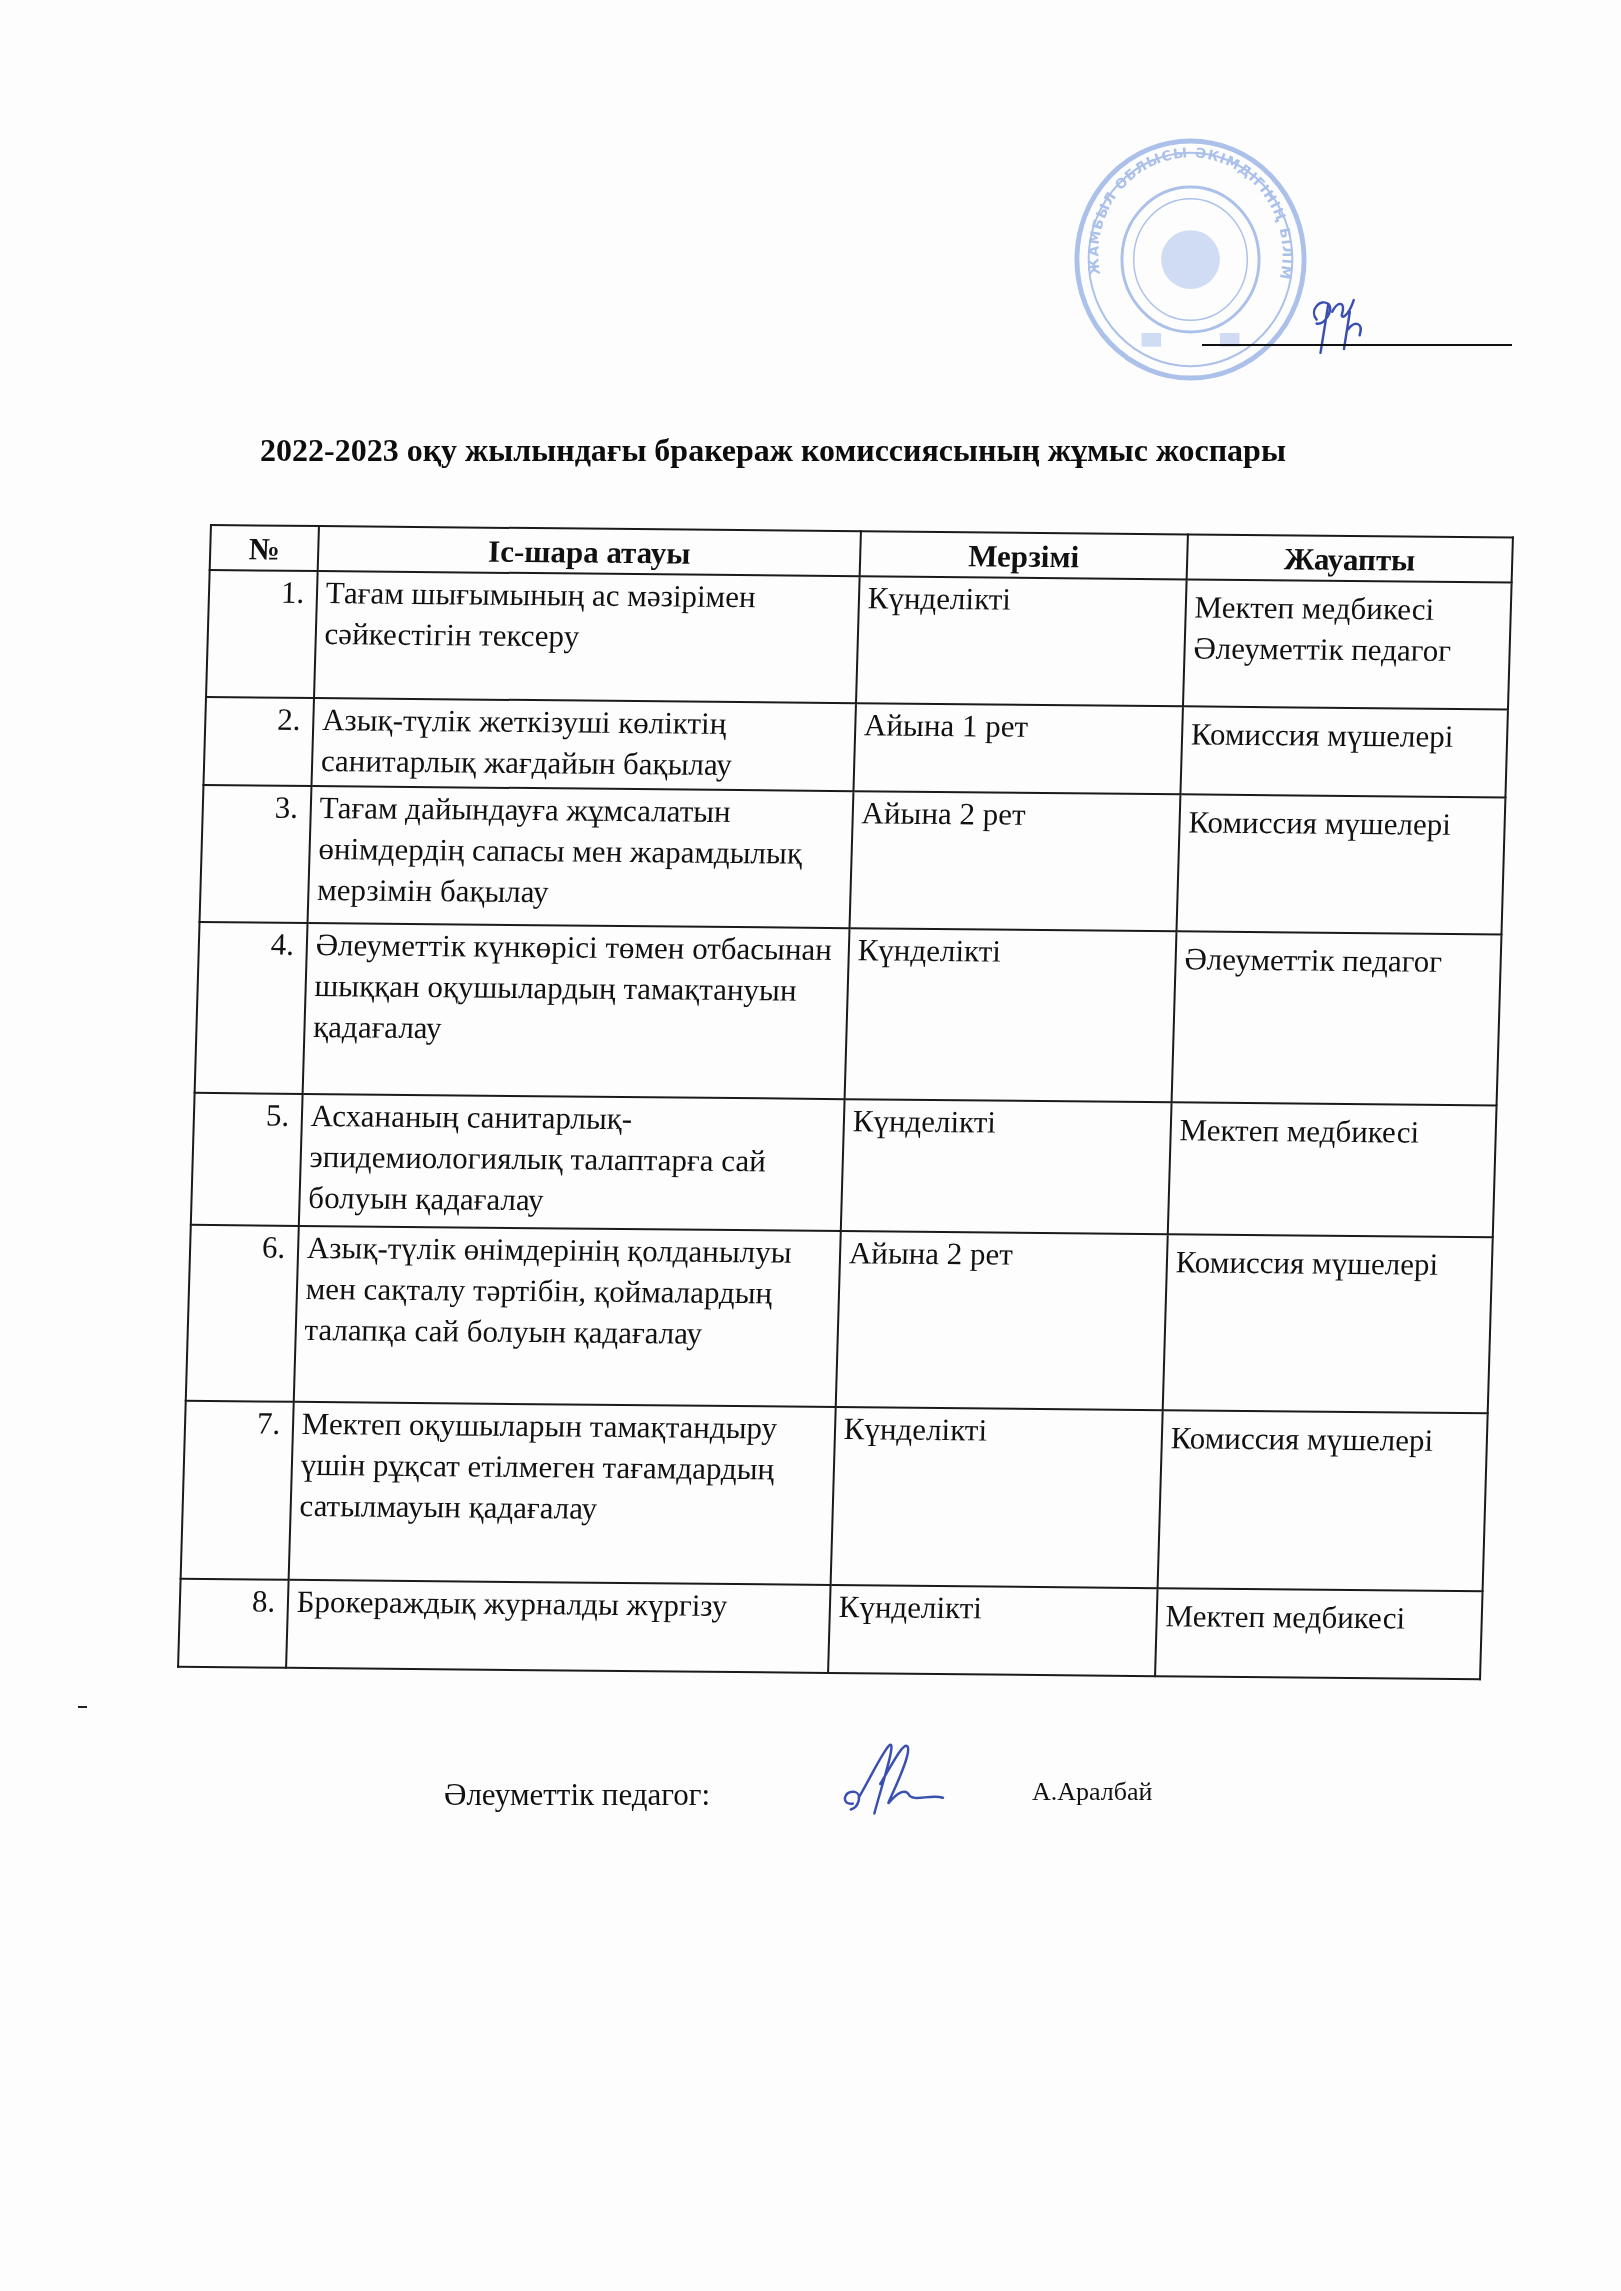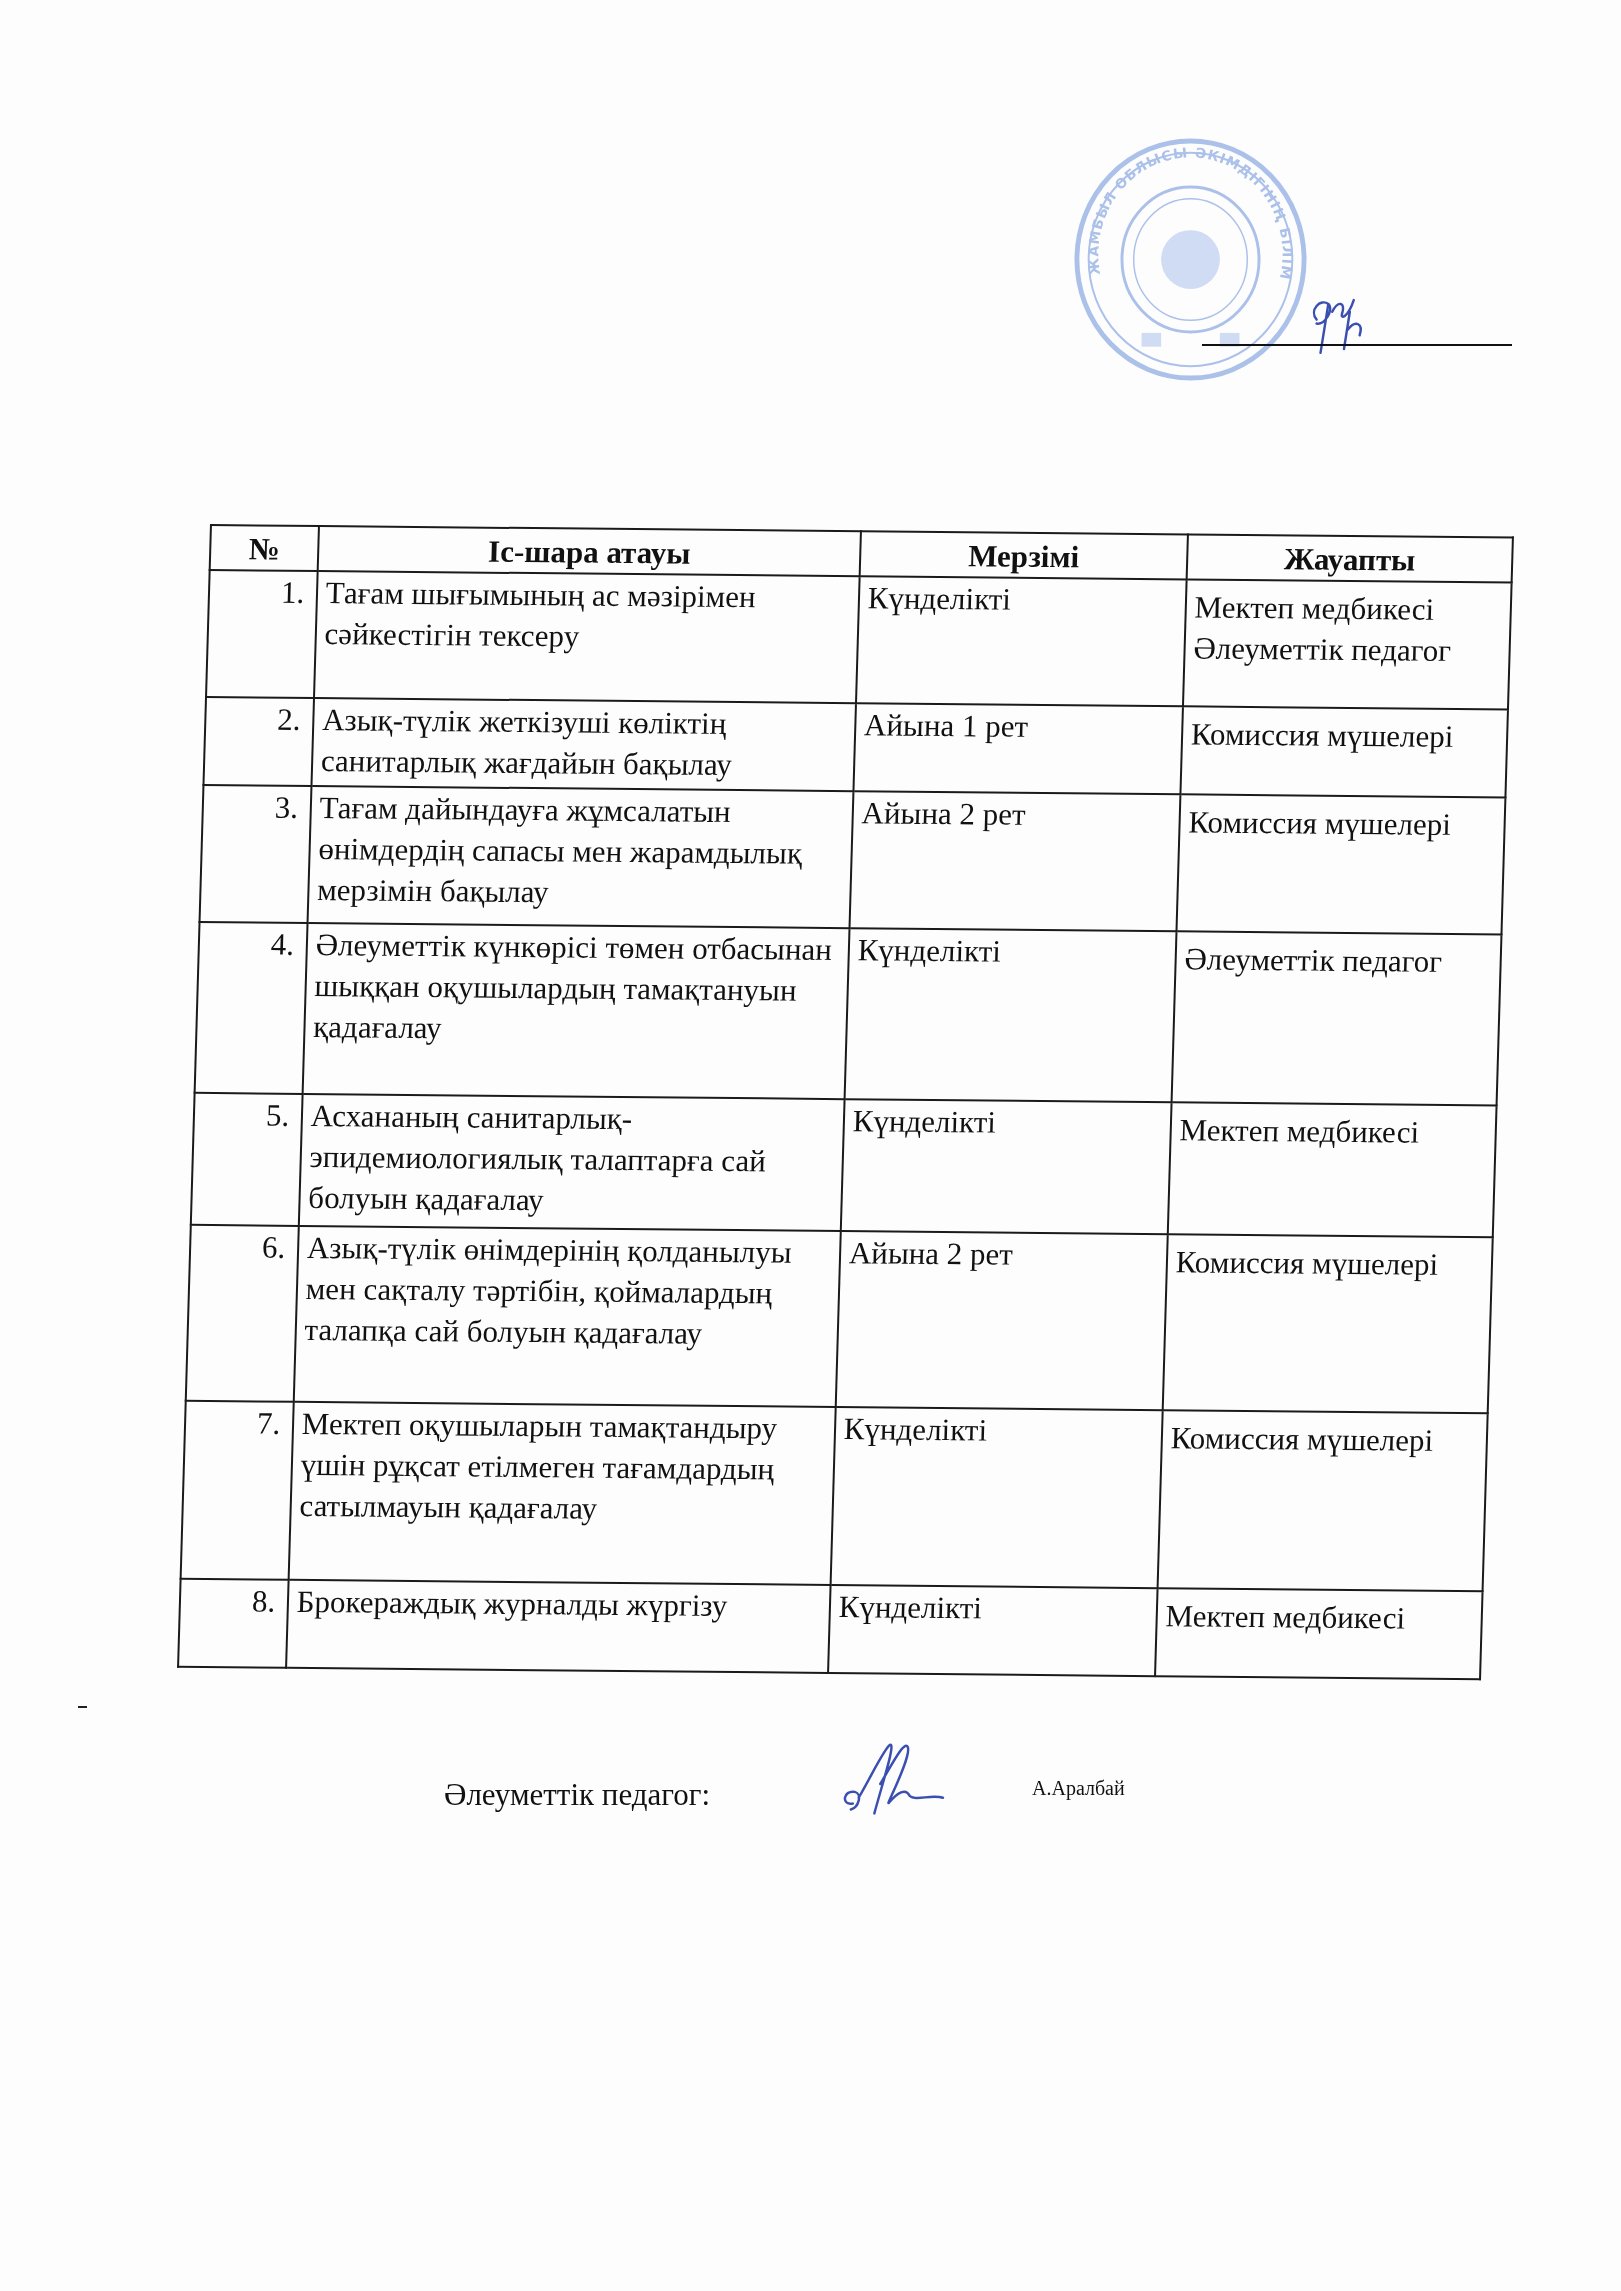--- a/index.html
+++ b/index.html
@@ -134,21 +134,21 @@
       left: 444px;
       top: 1777px;
       font-size: 31px;
       white-space: nowrap;
       color: #111;
     }
     .footer-name {
       position: absolute;
       left: 1032px;
       top: 1777px;
-      font-size: 20px;
+      font-size: 26px;
       white-space: nowrap;
       color: #111;
     }
     .pedagog-signature {
       position: absolute;
       left: 833px;
       top: 1735px;
       width: 118px;
       height: 98px;
     }
@@ -176,20 +176,21 @@
       <rect x="70" y="200" width="20" height="14"></rect>
       <rect x="150" y="200" width="20" height="14"></rect>
     </g>
   </svg>
 
   <svg class="director-signature" viewBox="0 0 90 70">
     <path d="M18 30 C 10 20, 22 8, 30 14 C 36 20, 26 36, 18 34 M30 14 L 22 64 M34 22 C 40 10, 48 12, 44 24 C 42 30, 50 28, 56 10 M 52 22 L 46 60 M 50 40 C 58 30, 66 34, 62 46" fill="none" stroke="#3a4fb0" stroke-width="2.5" stroke-linecap="round"></path>
   </svg>
   <div class="sign-line"></div>
 
+  <div class="doc-title">2022-2023 оқу жылындағы бракераж комиссиясының жұмыс жоспары</div>
 
   <div class="plan-table-wrap">
     <table class="plan-table">
       <colgroup>
         <col class="col-num">
           <col class="col-act">
           <col class="col-term">
           <col class="col-resp">
       </colgroup>
       <thead>

